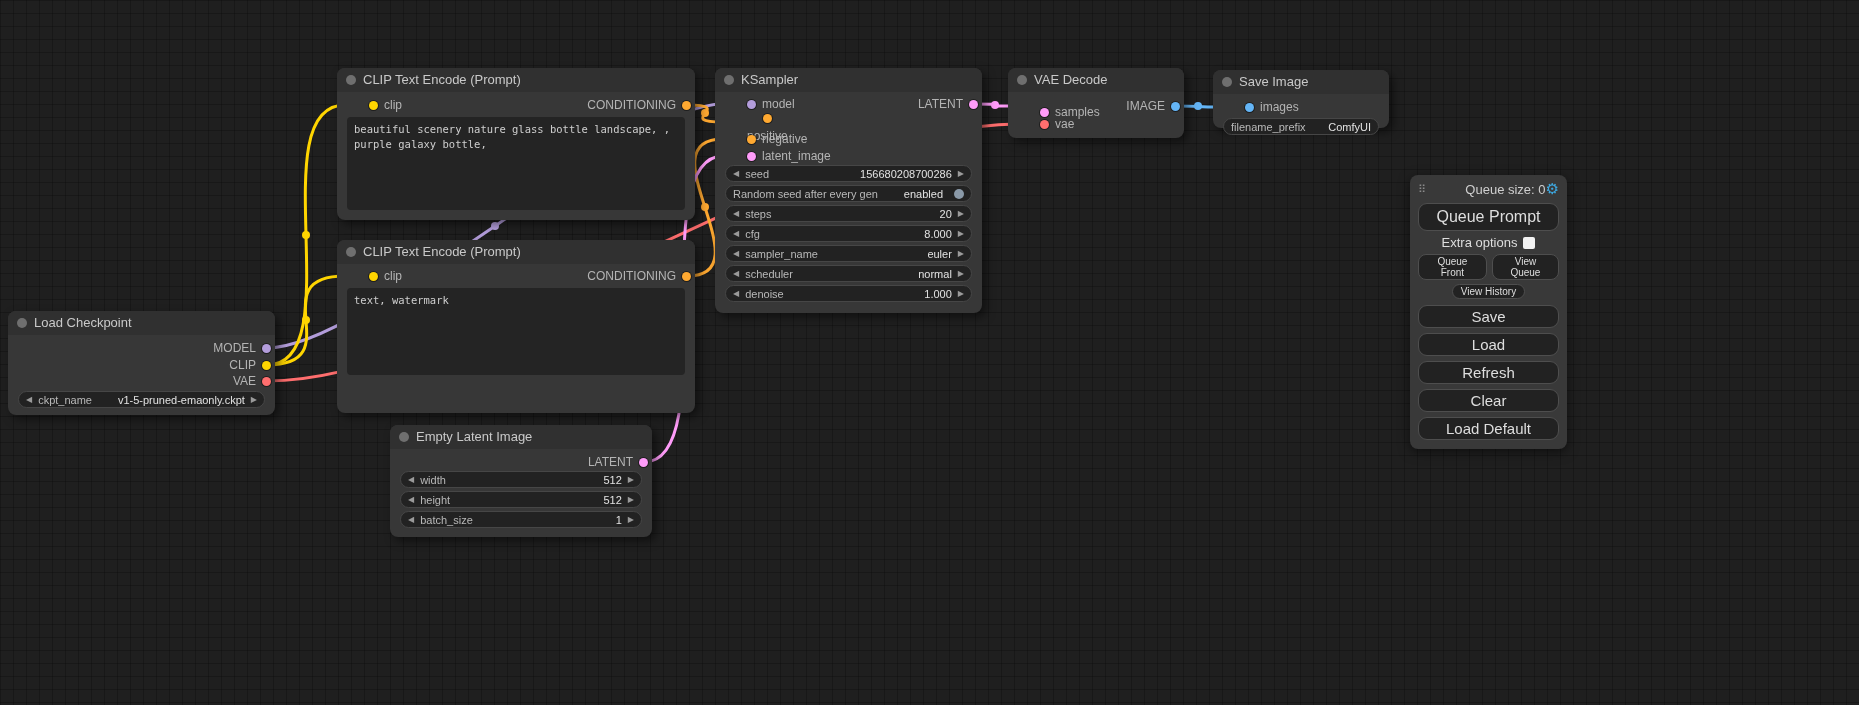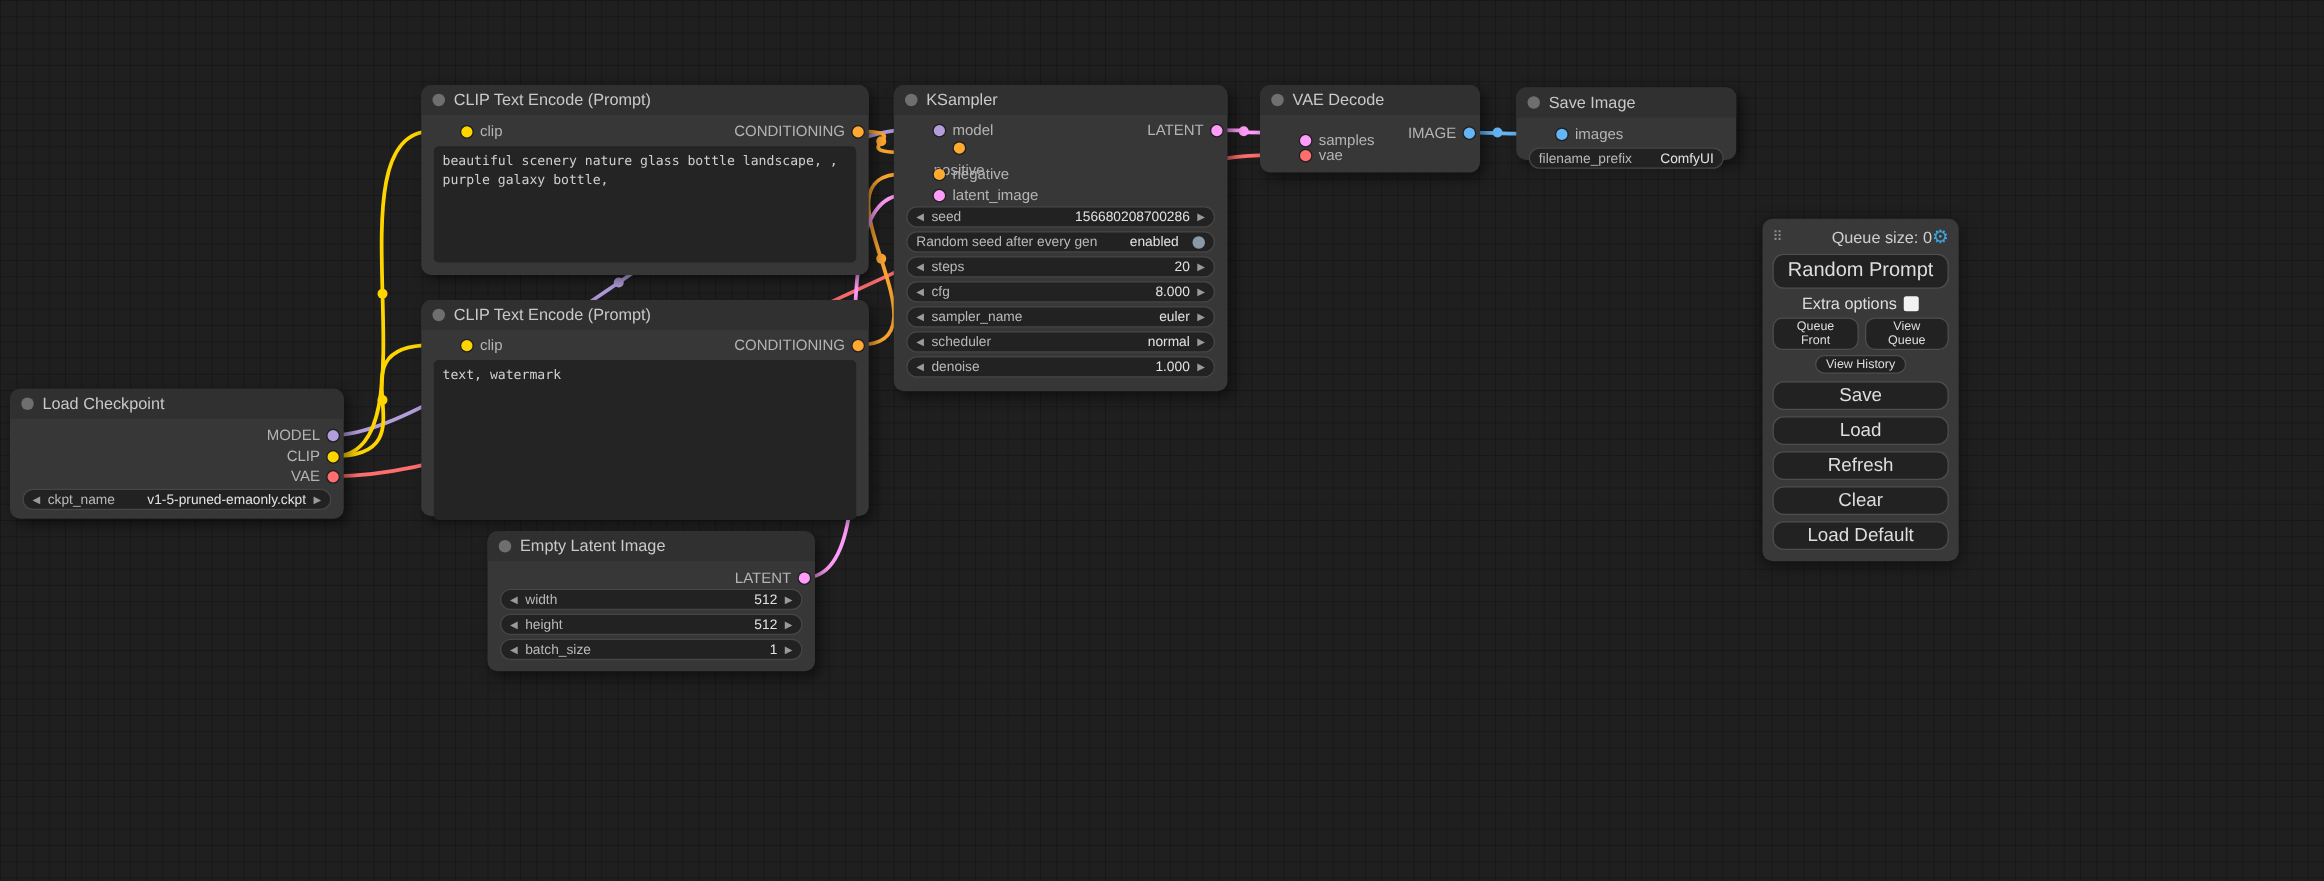--- a/index.html
+++ b/index.html
@@ -156,21 +156,21 @@
     <span>CLIP Text Encode (Prompt)</span>
   </div>
   <div class="port in" style="top:28px;">
     <span class="pdot" style="background:var(--c-clip)"></span>
     <span>clip</span>
   </div>
   <div class="port out" style="top:28px;">
     <span>CONDITIONING</span>
     <span class="pdot" style="background:var(--c-conditioning)"></span>
   </div>
-  <div class="prompt" style="top:48px;height:128px;">text, watermark</div>
+  <div class="prompt" style="top:48px;height:87px;">text, watermark</div>
 </div>
 
 <div class="node" style="left:390px;top:425px;width:262px;height:112px;">
   <div class="node-title">
     <span class="title-dot"></span>
     <span>Empty Latent Image</span>
   </div>
   <div class="port out" style="top:29px;">
     <span>LATENT</span>
     <span class="pdot" style="background:var(--c-latent)"></span>
@@ -297,21 +297,21 @@
     <span class="wvalue">ComfyUI</span>
   </div>
 </div>
 
 <div class="menu" style="left:1410px;top:175px;width:157px;">
   <div class="menu-header">
     <span class="drag">⠿</span>
     <span class="qsize">Queue size: 0</span>
     <span class="gear">⚙</span>
   </div>
-  <button class="btn qp">Random Prompt</button>
+  <button class="btn qp">Queue Prompt</button>
   <div class="extra-row">
     <span>Extra options</span>
     <span class="checkbox"></span>
   </div>
   <div class="small-row">
     <button class="btn sm">Queue Front</button>
     <button class="btn sm">View Queue</button>
   </div>
   <div class="small-row center">
     <button class="btn sm">View History</button>

